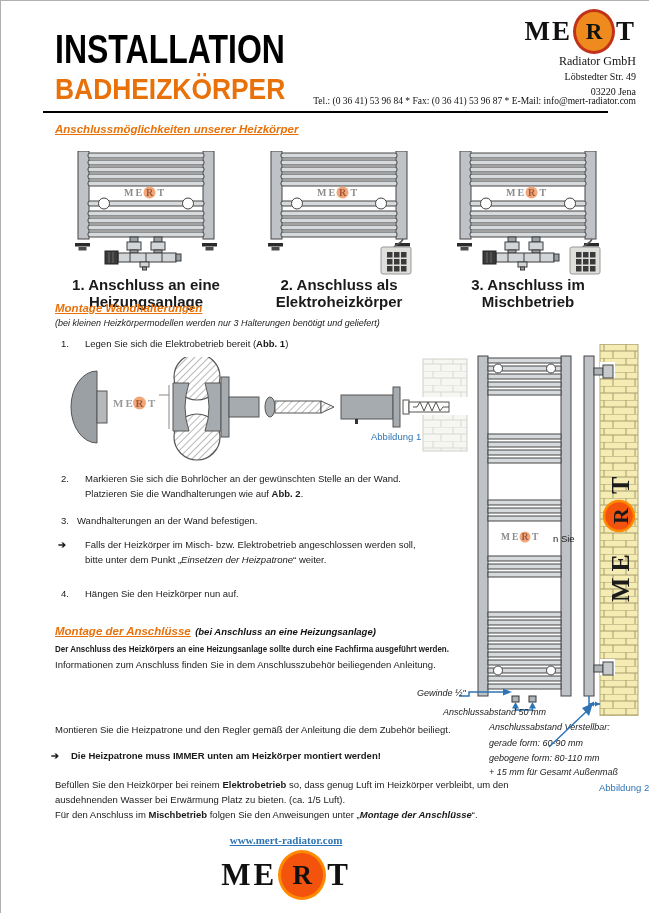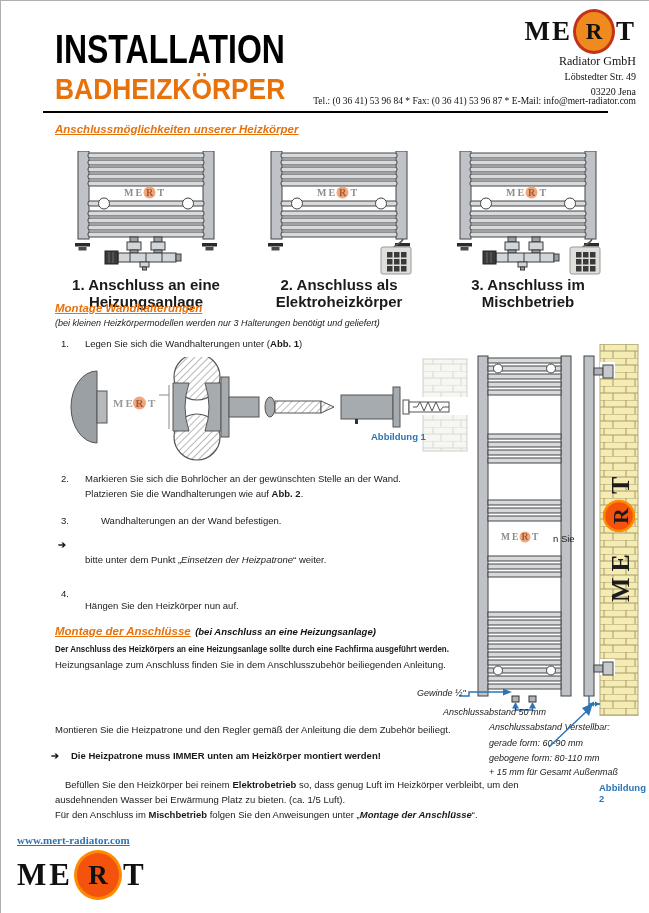--- a/index.html
+++ b/index.html
@@ -15,30 +15,30 @@
   .addr{font-family:"Liberation Serif",serif;font-size:10px;text-align:right;line-height:15px;color:#111;}
   .addr .co{font-weight:normal;font-size:12px;}
   .rule{height:2px;background:#000;}
   .ohead{color:#E8710A;font-weight:bold;font-style:italic;text-decoration:underline;font-size:11.5px;}
   .hnote{color:#111;font-weight:bold;font-style:italic;font-size:9.5px;text-decoration:none;}
   .note{font-style:italic;font-size:9px;color:#222;}
   .bt{font-size:9.5px;line-height:15px;}
   .fit84{transform:scaleX(.84);transform-origin:left top;}
   .caption{font-weight:bold;font-size:15px;text-align:center;}
   .marker{font-size:9.5px;}
-  .bluelab{color:#2E74B5;font-weight:bold;font-size:9.5px;}
+  .bluelab{color:#2E74B5;font-weight:normal;font-size:9.5px;}
   .annot{font-style:italic;font-size:9px;color:#1a1a1a;}
   .weblink{color:#2E74B5;font-weight:bold;font-size:11px;text-decoration:underline;font-family:"Liberation Serif",serif;}
   .logo{display:flex;align-items:center;font-family:"Liberation Serif",serif;font-weight:bold;color:#111;}
   .logo .lt{font-size:27px;letter-spacing:2px;}
   .logo .circ{width:36px;height:39px;border-radius:50%;background:#EE8A1E;border:3px solid #C0331A;
               display:flex;align-items:center;justify-content:center;font-size:23px;color:#111;margin:0 1px;}
   .logo.big .lt{font-size:31px;letter-spacing:3px;}
   .logo.big .circ{width:42px;height:44px;background:#F4530E;border:3px solid #FF8A00;font-size:27px;}
-  .centerrow{left:16px;width:570px;display:flex;}
+  .centerrow{left:0;width:570px;display:flex;justify-content:center;}
   svg text{font-family:"Liberation Serif",serif;}
 </style>
 </head>
 <body>
 
 <div class="page">
 
   <svg width="0" height="0" style="position:absolute">
     <defs>
       <pattern id="hatch" width="5" height="5" patternTransform="rotate(45)" patternUnits="userSpaceOnUse">
@@ -158,21 +158,21 @@
   </svg>
 
   <div class="abs caption" style="left:50px;top:275px;width:190px;">1. Anschluss an eine Heizungsanlage</div>
   <div class="abs caption" style="left:243px;top:275px;width:190px;">2. Anschluss als Elektroheizkörper</div>
   <div class="abs caption" style="left:432px;top:275px;width:190px;">3. Anschluss im Mischbetrieb</div>
 
   <div class="abs ohead" style="left:54px;top:301px;">Montage Wandhalterungen</div>
   <div class="abs note" style="left:54px;top:317px;">(bei kleinen Heizkörpermodellen werden nur 3 Halterungen benötigt und geliefert)</div>
 
   <div class="abs marker bt" style="left:60px;top:335px;">1.</div>
-  <div class="abs bt nowrap" style="left:84px;top:335px;"><span>Legen Sie sich die Wandhalterungen unter (</span><span class="b">Abb. 1</span><span>)</span></div>
+  <div class="abs bt nowrap" style="left:84px;top:335px;"><span>Legen Sie sich die Elektrobetrieb bereit (</span><span class="b">Abb. 1</span><span>)</span></div>
 
   <svg class="abs" style="left:66px;top:356px;" width="404" height="104" viewBox="0 0 404 104">
     <rect x="356" y="2" width="44" height="92" fill="url(#brickL)" stroke="#cfcfc9"></rect>
     <rect x="354" y="40" width="48" height="18" fill="#ffffff"></rect>
     <path d="M30,14 a26,36 0 0 0 0,72 z" fill="#9aa0a4" stroke="#555"></path>
     <rect x="30" y="34" width="10" height="32" fill="#b5b9bc" stroke="#555"></rect>
     <g font-size="11" letter-spacing="2" font-weight="bold">
       <circle cx="72.5" cy="46" r="6.5" fill="#f2a77b"></circle>
       <text x="46" y="50" fill="#9a9a9a">ME</text>
       <text x="68.5" y="50" fill="#a05a3a">R</text>
@@ -278,41 +278,42 @@
     </g>
   </svg>
 
   <span class="abs bt" style="left:552px;top:530px;">n Sie</span>
 
   <div class="abs marker bt" style="left:60px;top:470px;">2.</div>
   <div class="abs bt nowrap" style="left:84px;top:470px;"><span>Markieren Sie sich die Bohrlöcher an der gewünschten Stelle an der Wand.</span></div>
   <div class="abs bt nowrap" style="left:84px;top:485px;"><span>Platzieren Sie die Wandhalterungen wie auf </span><span class="b">Abb. 2</span><span>.</span></div>
 
   <div class="abs marker bt" style="left:60px;top:512px;">3.</div>
-  <div class="abs bt nowrap" style="left:100px;top:512px;"><span>Wandhalterungen an der Wand befestigen.</span></div>
+  <div class="abs bt nowrap" style="left:76px;top:512px;"><span>Wandhalterungen an der Wand befestigen.</span></div>
 
   <div class="abs marker bt b" style="left:57px;top:536px;">➔</div>
+  <div class="abs bt nowrap" style="left:84px;top:536px;"><span>Falls der Heizkörper im Misch- bzw. Elektrobetrieb angeschlossen werden soll,</span></div>
   <div class="abs bt nowrap" style="left:84px;top:551px;"><span>bitte unter dem Punkt „</span><span class="i">Einsetzen der Heizpatrone</span><span>“ weiter.</span></div>
 
   <div class="abs marker bt" style="left:60px;top:585px;">4.</div>
-  <div class="abs bt nowrap" style="left:84px;top:585px;margin-top:12px;"><span>Hängen Sie den Heizkörper nun auf.</span></div>
+  <div class="abs bt nowrap" style="left:84px;top:585px;"><span>Hängen Sie den Heizkörper nun auf.</span></div>
 
   <div class="abs nowrap" style="left:54px;top:620px;">
     <span class="ohead">Montage der Anschlüsse</span>
     <span class="hnote">(bei Anschluss an eine Heizungsanlage)</span>
   </div>
   <div class="abs bt b nowrap fit84" style="left:54px;top:640px;">Der Anschluss des Heizkörpers an eine Heizungsanlage sollte durch eine Fachfirma ausgeführt werden.</div>
-  <div class="abs bt nowrap" style="left:54px;top:656px;">Heizungsanlage zum Anschluss finden Sie in dem Anschlusszubehör beiliegenden Anleitung.</div>
+  <div class="abs bt nowrap" style="left:54px;top:656px;">Informationen zum Anschluss finden Sie in dem Anschlusszubehör beiliegenden Anleitung.</div>
 
   <div class="abs bt nowrap" style="left:54px;top:721px;">Montieren Sie die Heizpatrone und den Regler gemäß der Anleitung die dem Zubehör beiliegt.</div>
 
   <div class="abs marker bt b" style="left:50px;top:747px;">➔</div>
   <div class="abs bt b nowrap" style="left:70px;top:747px;">Die Heizpatrone muss IMMER unten am Heizkörper montiert werden!</div>
 
-  <div class="abs bt nowrap" style="left:64px;top:776px;"><span>Befüllen Sie den Heizkörper bei reinem </span><span class="b">Elektrobetrieb</span><span> so, dass genug Luft im Heizkörper verbleibt, um den</span></div>
+  <div class="abs bt nowrap" style="left:54px;top:776px;"><span>Befüllen Sie den Heizkörper bei reinem </span><span class="b">Elektrobetrieb</span><span> so, dass genug Luft im Heizkörper verbleibt, um den</span></div>
   <div class="abs bt nowrap" style="left:54px;top:791px;"><span>ausdehnenden Wasser bei Erwärmung Platz zu bieten. (ca. 1/5 Luft).</span></div>
   <div class="abs bt nowrap" style="left:54px;top:806px;"><span>Für den Anschluss im </span><span class="b">Mischbetrieb</span><span> folgen Sie den Anweisungen unter „</span><span class="b i">Montage der Anschlüsse</span><span>“.</span></div>
 
   <div class="abs annot nowrap" style="left:416px;top:687px;">Gewinde ½"</div>
   <div class="abs annot nowrap" style="left:442px;top:706px;">Anschlussabstand 50 mm</div>
   <div class="abs annot nowrap" style="left:488px;top:721px;">Anschlussabstand Verstellbar:</div>
   <div class="abs annot nowrap" style="left:488px;top:737px;">gerade form: 60-90 mm</div>
   <div class="abs annot nowrap" style="left:488px;top:752px;">gebogene form: 80-110 mm</div>
   <div class="abs annot nowrap" style="left:488px;top:766px;">+ 15 mm für Gesamt Außenmaß</div>
   <div class="abs bluelab" style="left:562px;top:781px;margin-left:36px;">Abbildung 2</div>

